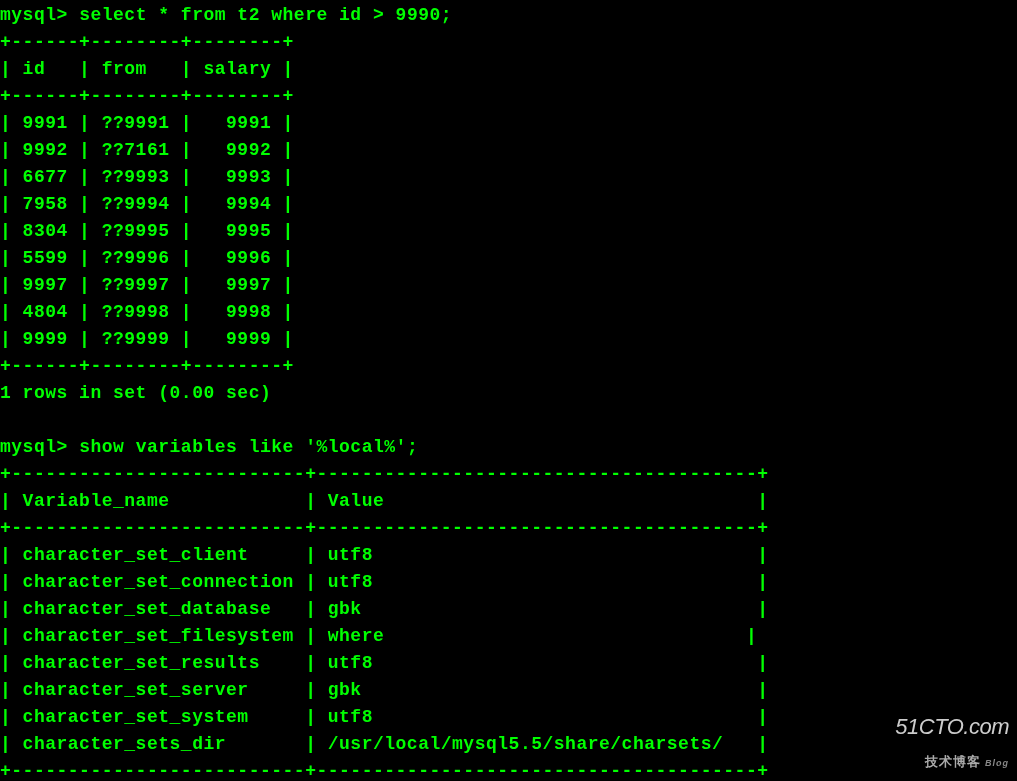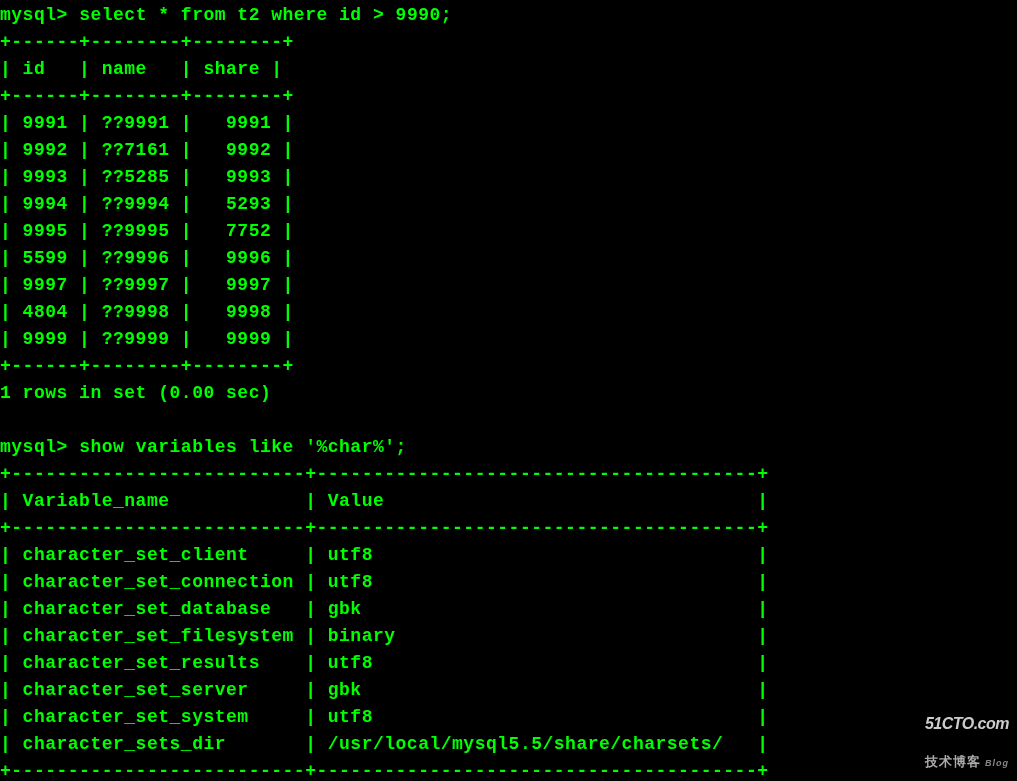--- a/index.html
+++ b/index.html
@@ -26,68 +26,68 @@
     }
     .watermark {
       position: absolute;
       bottom: 10px;
       right: 8px;
       text-align: right;
       font-family: Arial, sans-serif;
     }
     .watermark-main {
       color: #ccc;
-      font-size: 16px;
-      font-weight: bold;
+      font-size: 22px;
+      font-weight: normal;
       font-style: italic;
       text-shadow: 1px 1px 2px rgba(0,0,0,0.8);
       letter-spacing: -0.5px;
       margin-top: 22px;
     }
     .watermark-sub {
       color: #aaa;
       font-size: 13px;
-      margin-top: 16px;
+      margin-top: 9px;
       letter-spacing: 1px;
     }
     .watermark-blog {
       font-size: 9px;
       color: #888;
       font-style: italic;
       display: inline;
       margin-left: 4px;
     }
   </style>
 </head>
 <body>
 
 <div class="terminal"><span>mysql&gt; </span><span>select * from t2 where id &gt; 9990;</span>
 <span>+------+--------+--------+</span>
-<span>| id   | name   | share |</span>
+<span>| id   | from   | salary |</span>
 <span>+------+--------+--------+</span>
 <span>| 9991 | ??9991 |   9991 |</span>
 <span>| 9992 | ??7161 |   9992 |</span>
-<span>| 9993 | ??5285 |   9993 |</span>
-<span>| 9994 | ??9994 |   5293 |</span>
-<span>| 9995 | ??9995 |   7752 |</span>
+<span>| 6677 | ??9993 |   9993 |</span>
+<span>| 7958 | ??9994 |   9994 |</span>
+<span>| 8304 | ??9995 |   9995 |</span>
 <span>| 5599 | ??9996 |   9996 |</span>
 <span>| 9997 | ??9997 |   9997 |</span>
 <span>| 4804 | ??9998 |   9998 |</span>
 <span>| 9999 | ??9999 |   9999 |</span>
 <span>+------+--------+--------+</span>
 <span>1 rows in set (0.00 sec)</span>
 
-<span>mysql&gt; </span><span>show variables like '%char%';</span>
+<span>mysql&gt; </span><span>show variables like '%local%';</span>
 <span>+--------------------------+---------------------------------------+</span>
 <span>| Variable_name            | Value                                 |</span>
 <span>+--------------------------+---------------------------------------+</span>
 <span>| character_set_client     | utf8                                  |</span>
 <span>| character_set_connection | utf8                                  |</span>
 <span>| character_set_database   | gbk                                   |</span>
-<span>| character_set_filesystem | binary                                |</span>
+<span>| character_set_filesystem | where                                |</span>
 <span>| character_set_results    | utf8                                  |</span>
 <span>| character_set_server     | gbk                                   |</span>
 <span>| character_set_system     | utf8                                  |</span>
 <span>| character_sets_dir       | /usr/local/mysql5.5/share/charsets/   |</span>
 <span>+--------------------------+---------------------------------------+</span></div>
 
 <div class="watermark">
   <div class="watermark-main">51CTO.com</div>
   <div class="watermark-sub"><span>技术博客</span><span class="watermark-blog">Blog</span></div>
 </div>

